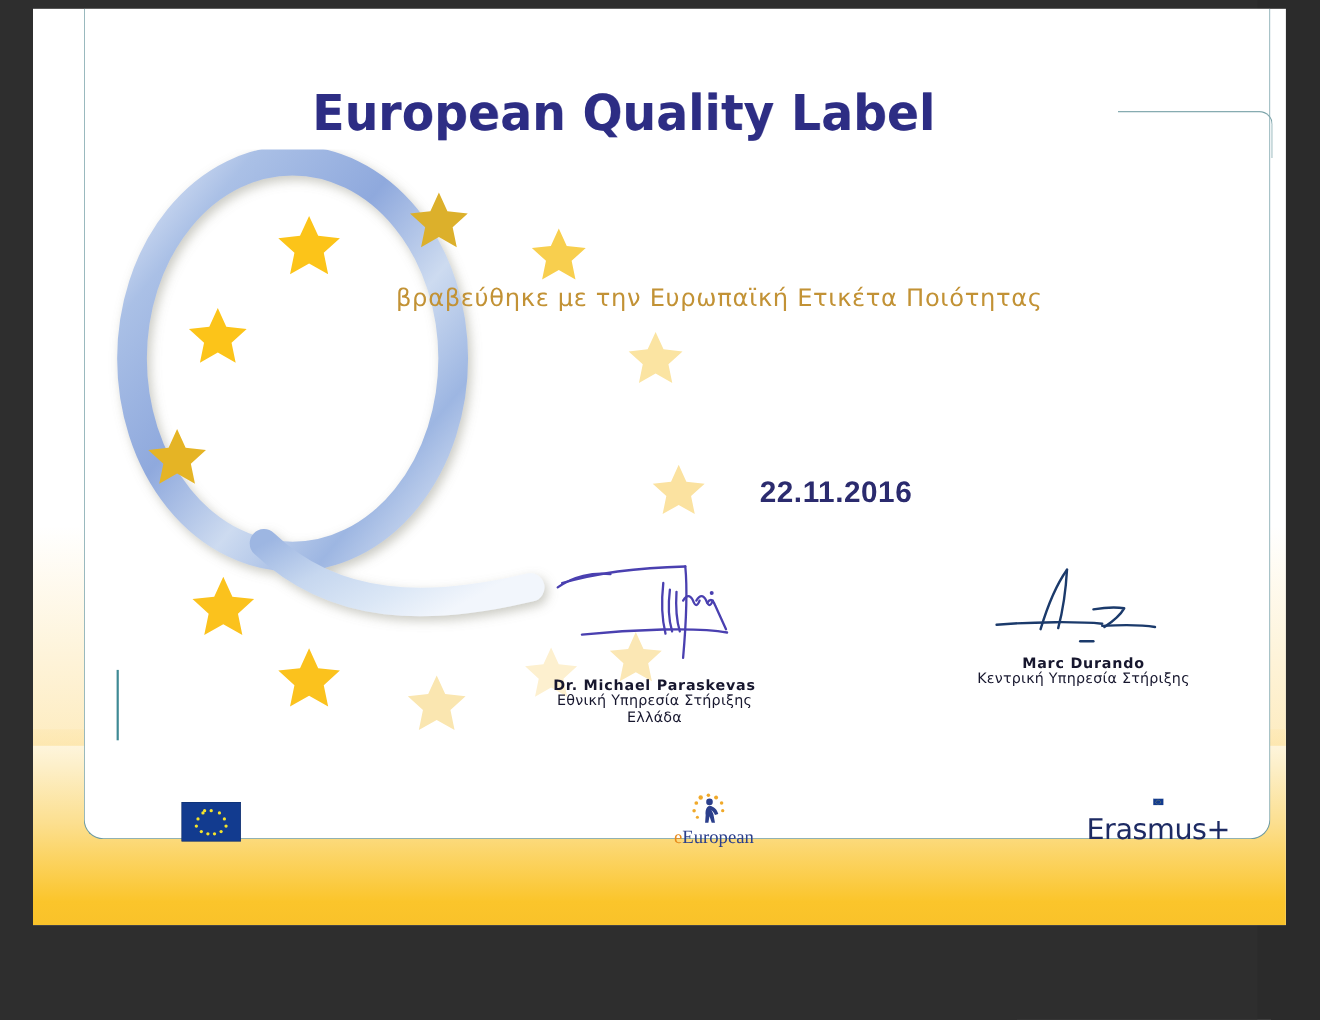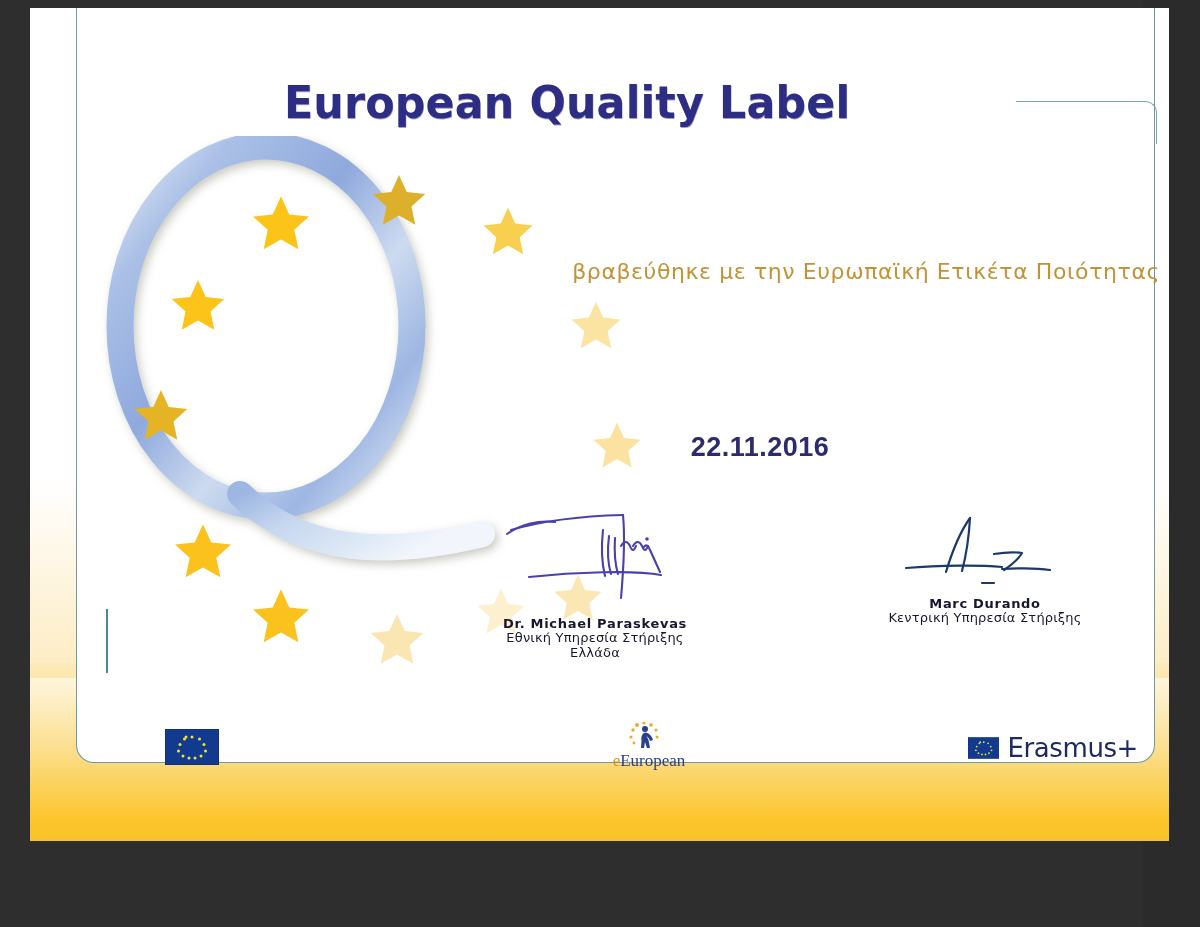--- a/index.html
+++ b/index.html
@@ -132,21 +132,21 @@
     font-size: 23px;
     color: #15151d;
     white-space: nowrap;
   }
 
   #awarded {
     position: absolute;
     left: 330px;
     top: 251px;
     width: 800px;
-    text-align: right;
+    text-align: left;
     font-family: "DejaVu Sans", sans-serif;
     font-size: 22px;
     color: #c29235;
     letter-spacing: 0.6px;
     white-space: nowrap;
   }
 
   #forproject {
     position: absolute;
     left: 330px;
@@ -231,20 +231,21 @@
 
   #erasmus {
     position: absolute;
     left: 938px;
     top: 718px;
     width: 170px;
     height: 44px;
     display: flex;
     align-items: center;
     gap: 8px;
+    flex-direction: column;
   }
   #erasmus-word {
     font-family: "DejaVu Sans", sans-serif;
     font-size: 26px;
     color: #1d2a63;
     letter-spacing: -0.4px;
   }
 </style>
 </head>
 <body>

